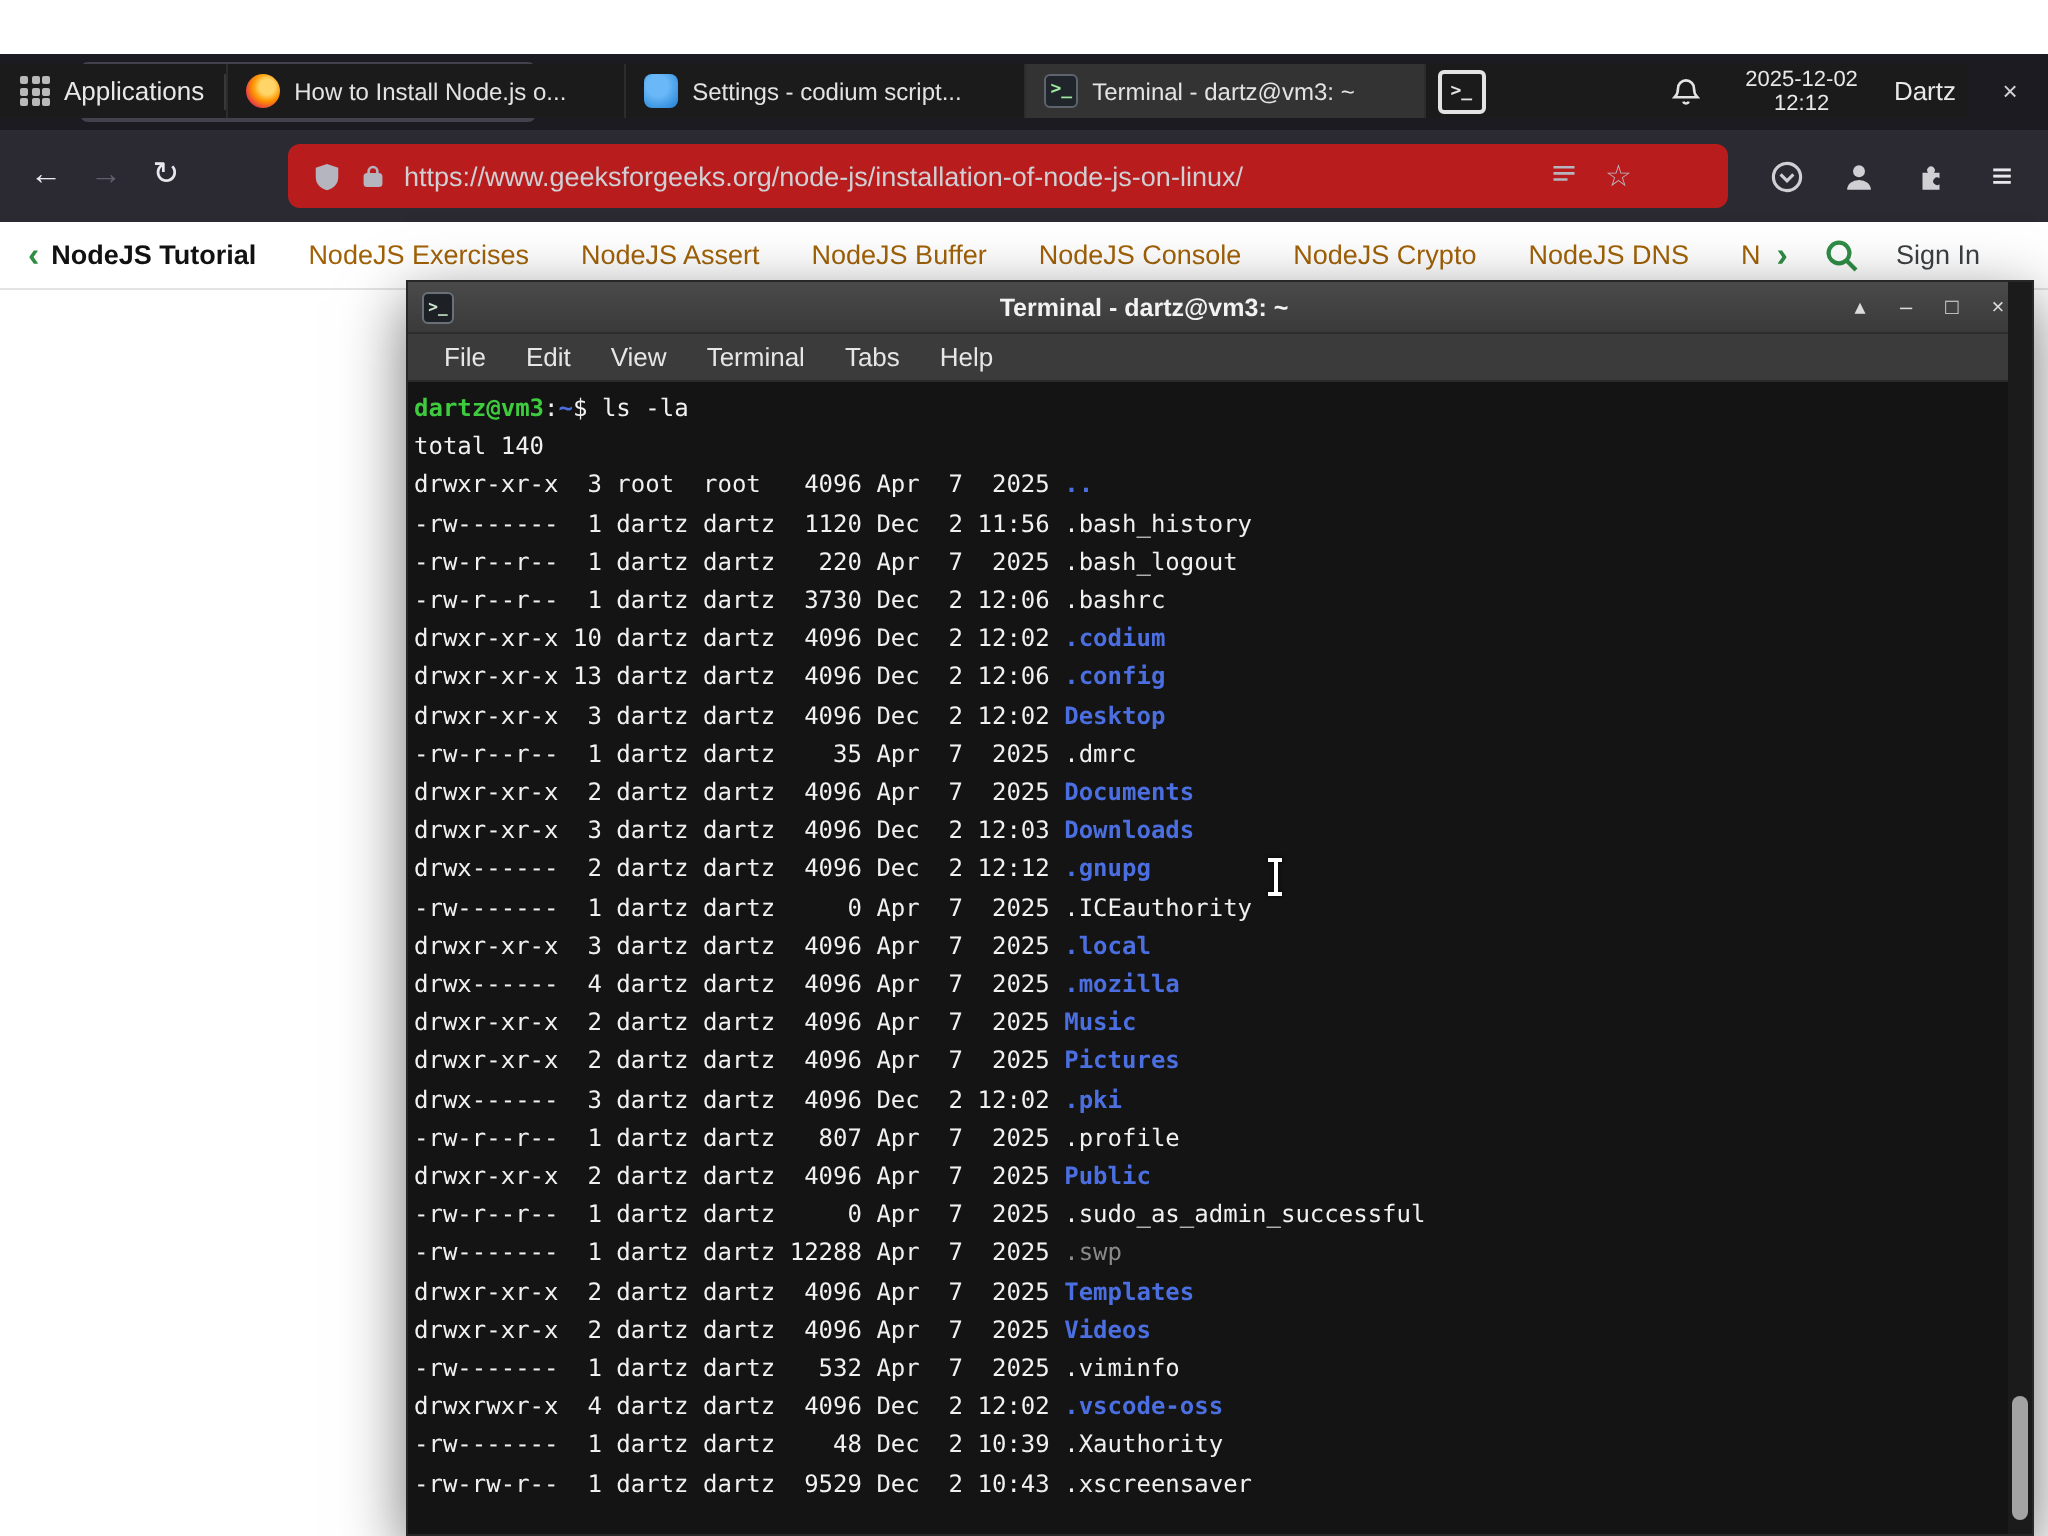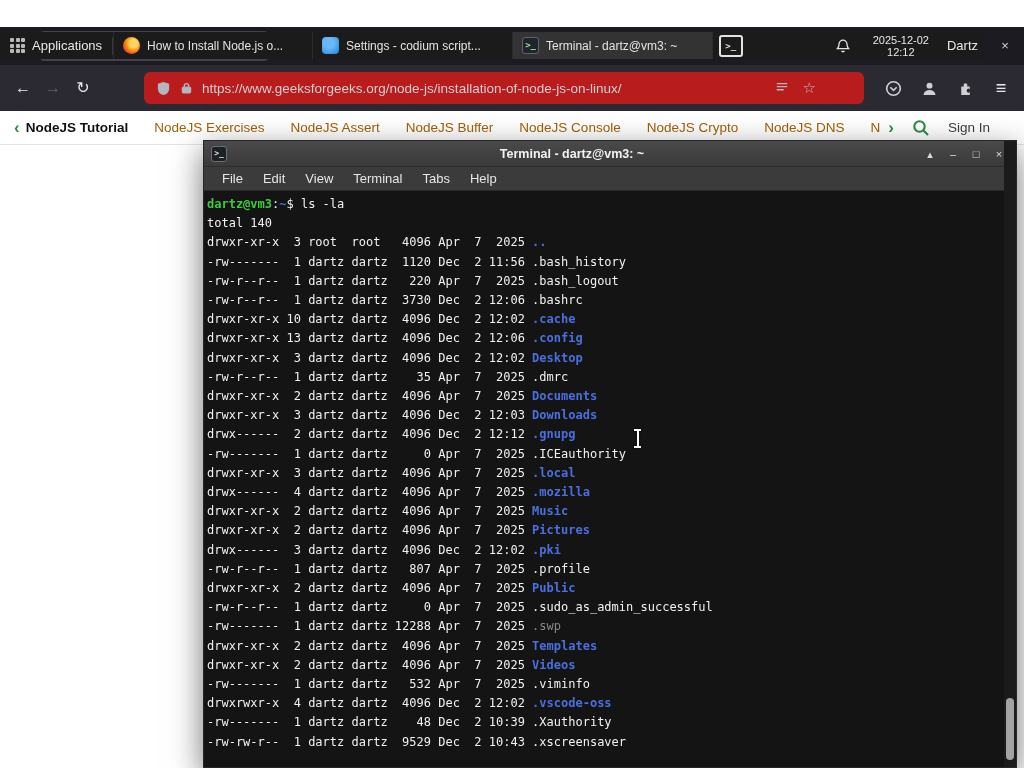--- a/index.html
+++ b/index.html
@@ -262,21 +262,21 @@
       <span class="t-menu">Tabs</span>
       <span class="t-menu">Help</span>
     </div>
     <div class="t-content">
         <div class="tline"><span class="c-g">dartz@vm3</span><span class="c-f">:</span><span class="c-b">~</span><span class="c-f">$ ls -la</span></div>
         <div class="tline"><span class="c-f">total 140</span></div>
         <div class="tline"><span class="c-f">drwxr-xr-x  3 root  root   4096 Apr  7  2025 </span><span class="c-b">..</span></div>
         <div class="tline"><span class="c-f">-rw-------  1 dartz dartz  1120 Dec  2 11:56 .bash_history</span></div>
         <div class="tline"><span class="c-f">-rw-r--r--  1 dartz dartz   220 Apr  7  2025 .bash_logout</span></div>
         <div class="tline"><span class="c-f">-rw-r--r--  1 dartz dartz  3730 Dec  2 12:06 .bashrc</span></div>
-        <div class="tline"><span class="c-f">drwxr-xr-x 10 dartz dartz  4096 Dec  2 12:02 </span><span class="c-b">.cache</span></div>
+        <div class="tline"><span class="c-f">drwxr-xr-x 10 dartz dartz  4096 Dec  2 12:02 </span><span class="c-b">.codium</span></div>
         <div class="tline"><span class="c-f">drwxr-xr-x 13 dartz dartz  4096 Dec  2 12:06 </span><span class="c-b">.config</span></div>
         <div class="tline"><span class="c-f">drwxr-xr-x  3 dartz dartz  4096 Dec  2 12:02 </span><span class="c-b">Desktop</span></div>
         <div class="tline"><span class="c-f">-rw-r--r--  1 dartz dartz    35 Apr  7  2025 .dmrc</span></div>
         <div class="tline"><span class="c-f">drwxr-xr-x  2 dartz dartz  4096 Apr  7  2025 </span><span class="c-b">Documents</span></div>
         <div class="tline"><span class="c-f">drwxr-xr-x  3 dartz dartz  4096 Dec  2 12:03 </span><span class="c-b">Downloads</span></div>
         <div class="tline"><span class="c-f">drwx------  2 dartz dartz  4096 Dec  2 12:12 </span><span class="c-b">.gnupg</span></div>
         <div class="tline"><span class="c-f">-rw-------  1 dartz dartz     0 Apr  7  2025 .ICEauthority</span></div>
         <div class="tline"><span class="c-f">drwxr-xr-x  3 dartz dartz  4096 Apr  7  2025 </span><span class="c-b">.local</span></div>
         <div class="tline"><span class="c-f">drwx------  4 dartz dartz  4096 Apr  7  2025 </span><span class="c-b">.mozilla</span></div>
         <div class="tline"><span class="c-f">drwxr-xr-x  2 dartz dartz  4096 Apr  7  2025 </span><span class="c-b">Music</span></div>

